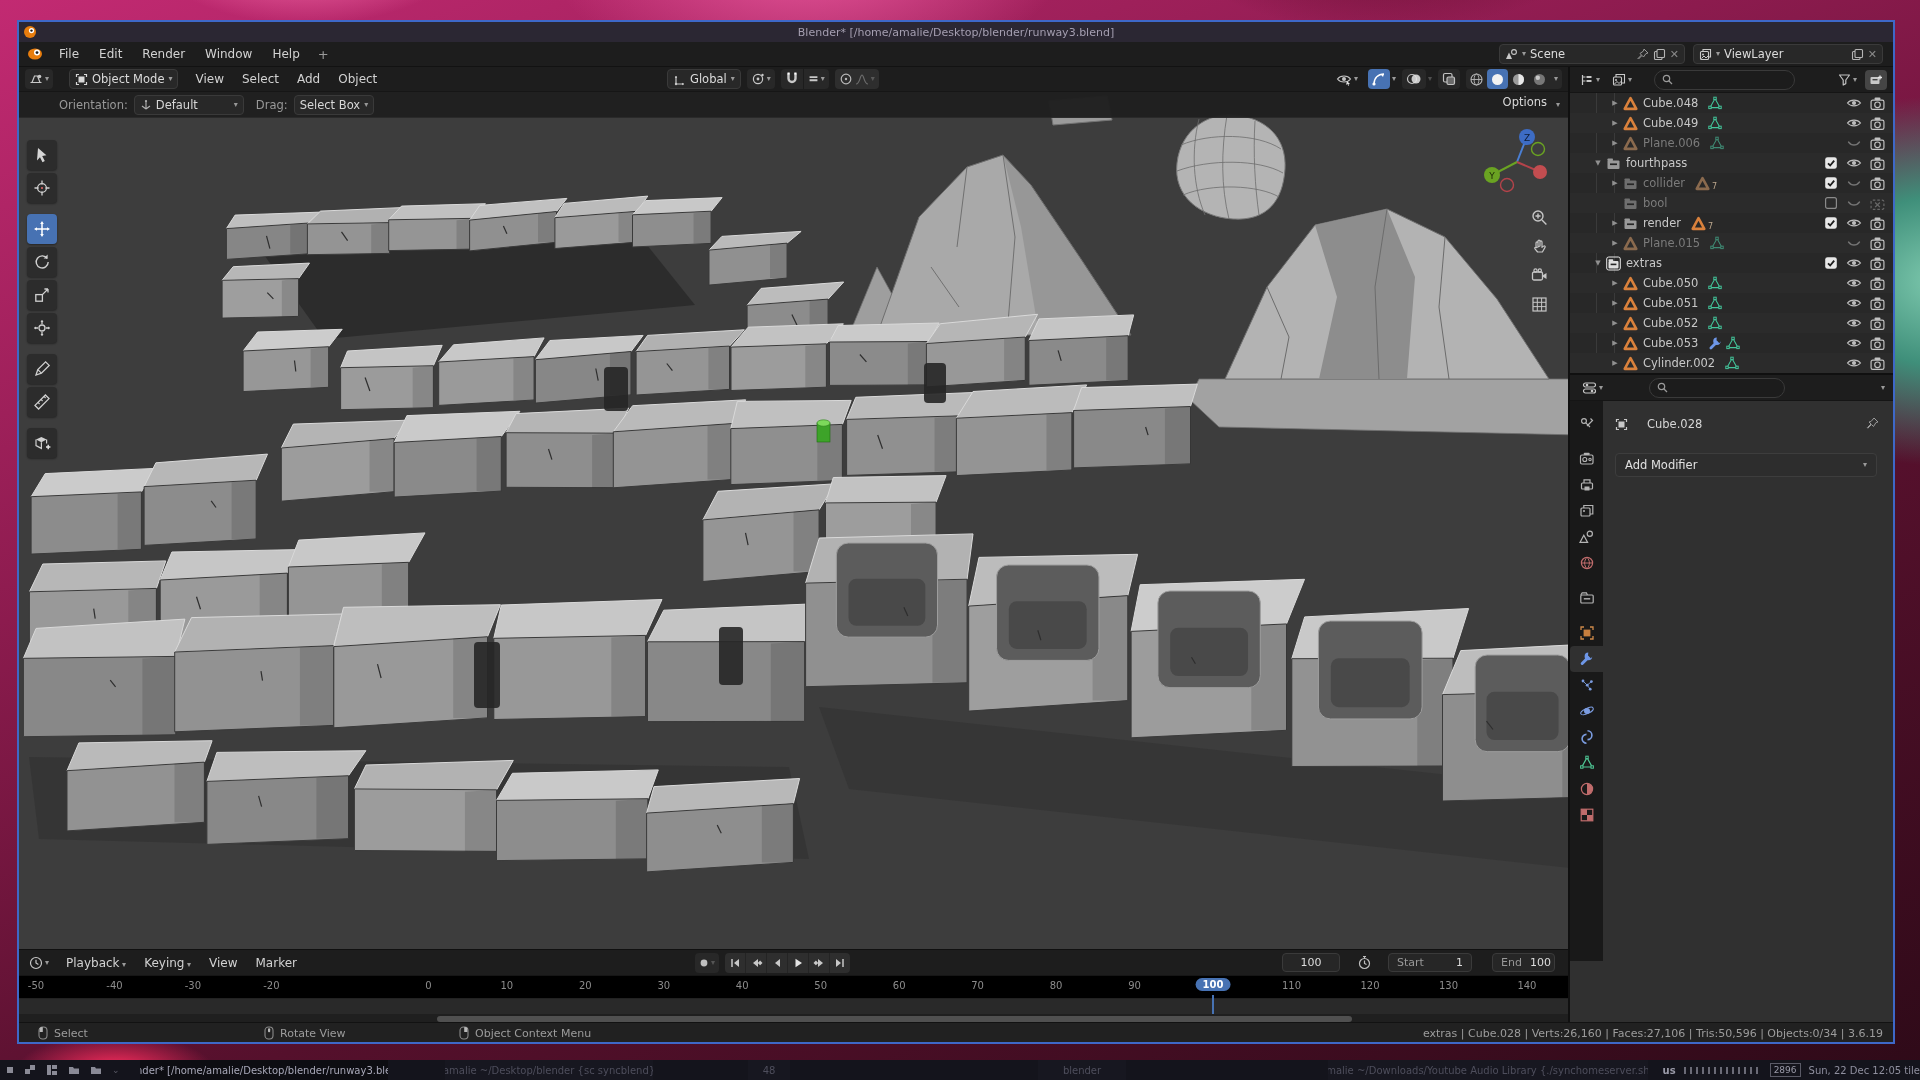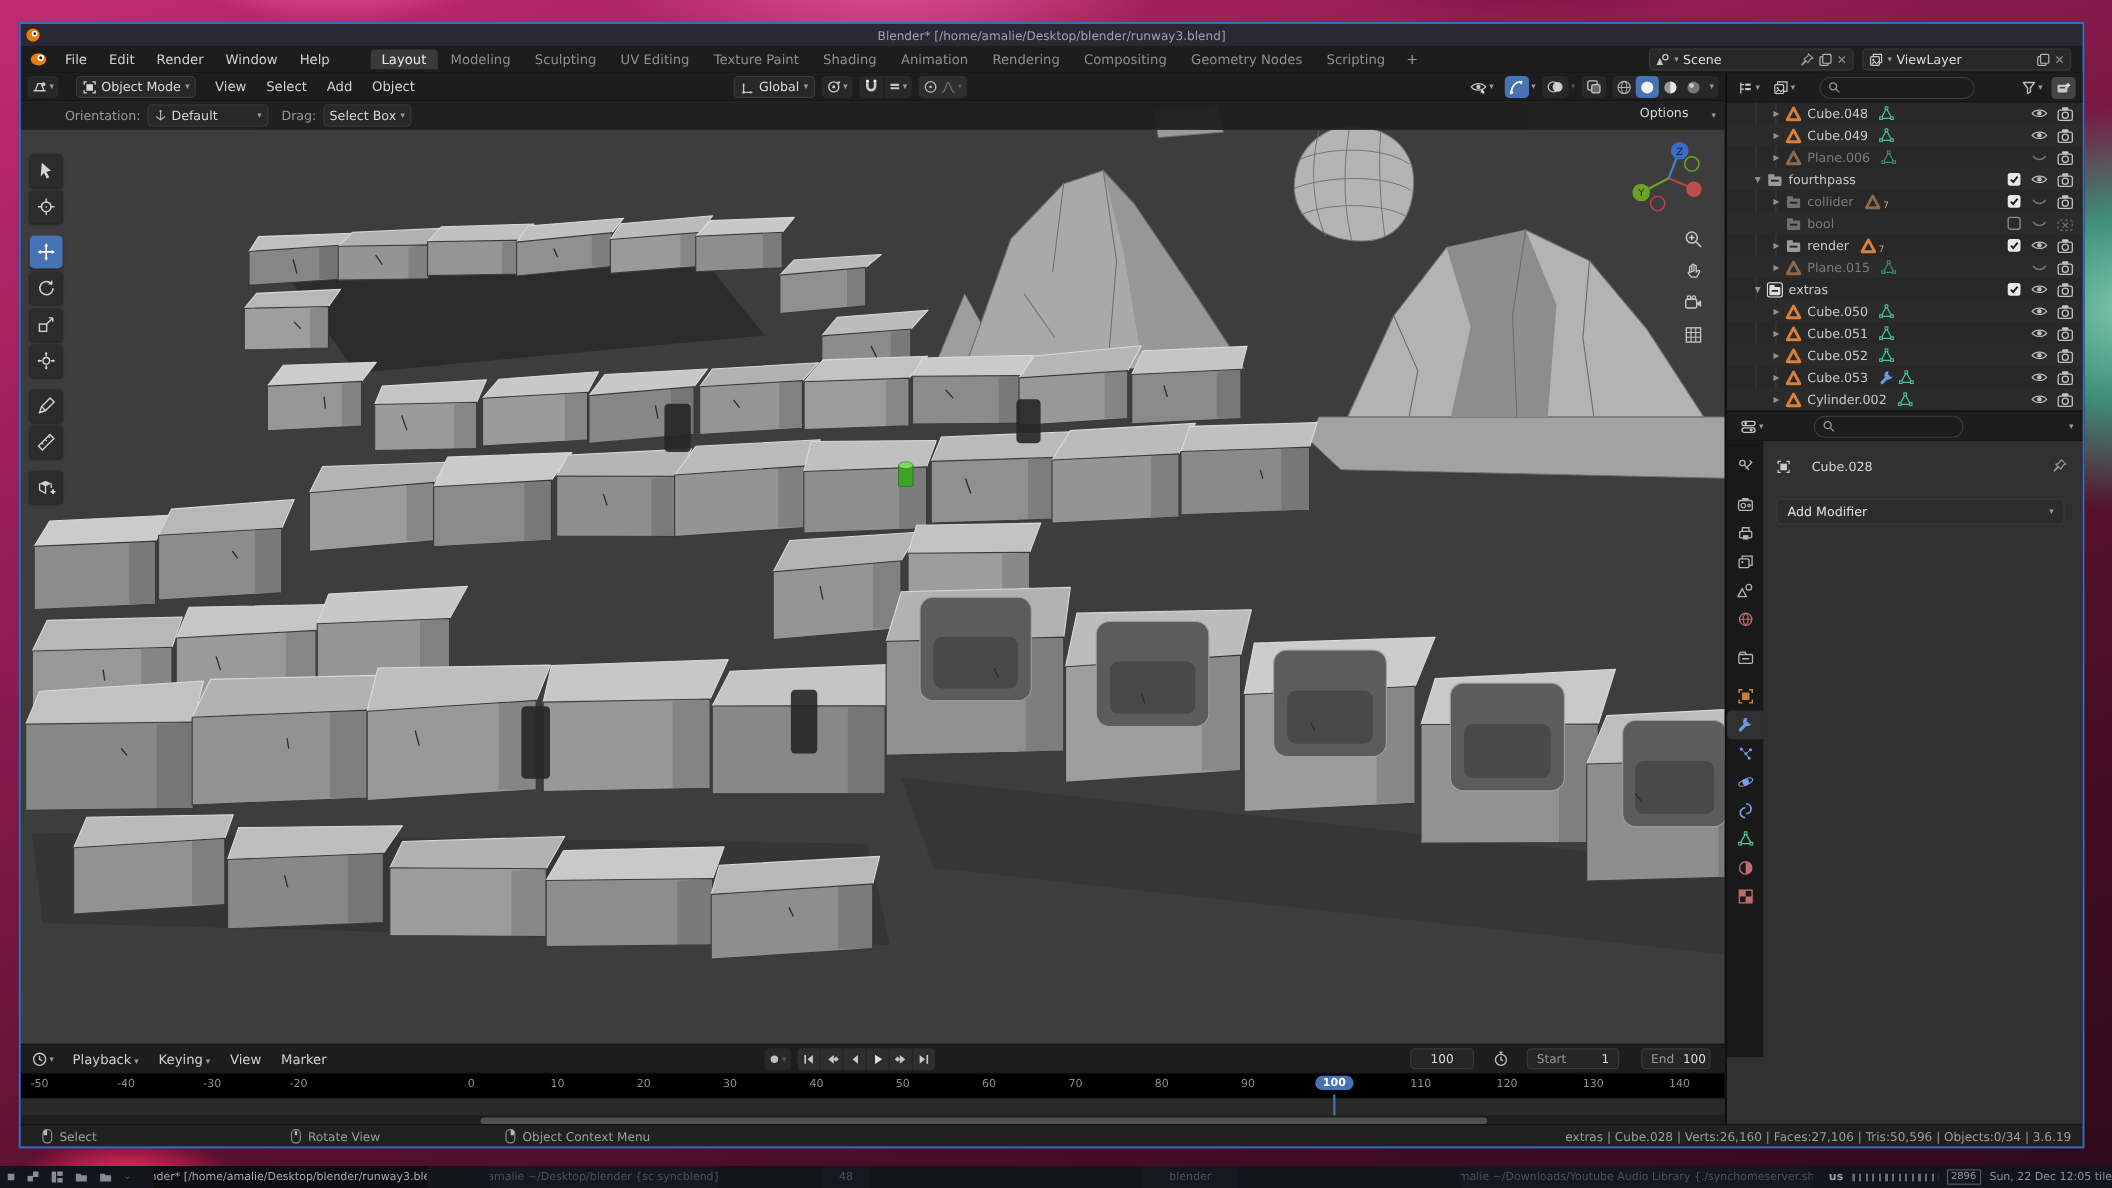--- a/index.html
+++ b/index.html
@@ -45,21 +45,21 @@
   .shadegrp{display:flex;background:#282828;border-radius:4px;height:20px;align-items:center;}
   .shadegrp .sph{width:21px;height:20px;display:flex;align-items:center;justify-content:center;border-radius:4px;}
   .sph.active{background:#4772b3;}
   #vp-toolbar{position:absolute;left:8px;top:73px;display:flex;flex-direction:column;z-index:4;}
   .toolbtn{width:30px;height:30px;margin-bottom:3px;background:#2c2c2c;border-radius:4px;
     display:flex;align-items:center;justify-content:center;box-shadow:0 1px 2px rgba(0,0,0,.4);}
   .toolbtn.active{background:#4772b3;}
   .toolgap{height:8px;}
   #nav-gizmo{position:absolute;right:14px;top:58px;z-index:4;}
   #vp-viewicons{position:absolute;right:20px;top:142px;display:flex;flex-direction:column;gap:12px;z-index:4;}
-  #vp-options{position:absolute;right:8px;top:28px;display:flex;align-items:flex-end;gap:21px;z-index:6;color:#d8d8d8;font-size:11.5px;}
+  #vp-options{position:absolute;right:8px;top:28px;display:flex;align-items:flex-end;gap:9px;z-index:6;color:#d8d8d8;font-size:11.5px;}
   
   #rightpanel{position:absolute;right:0;top:45px;width:325px;height:955px;background:#282828;border-left:2px solid #101010;box-sizing:border-box;}
   #outliner{position:absolute;left:0;top:0;width:100%;height:306px;background:#282828;}
   #ol-header{position:absolute;left:0;top:0;width:100%;height:26px;background:#1d1d1d;
     display:flex;align-items:center;gap:4px;padding:0 6px;box-sizing:border-box;border-bottom:1px solid #151515;}
   .searchbox{display:flex;align-items:center;background:#1c1c1c;border:1px solid #3a3a3a;
     border-radius:10px;height:18px;padding:0 7px;gap:5px;flex:0 0 auto;}
   #ol-list{position:absolute;left:0;top:26px;width:100%;height:280px;overflow:hidden;}
   .ol-row{position:relative;height:20px;display:flex;align-items:center;font-size:11.5px;color:#c8c8c8;}
   .ol-row.alt{background:#2b2b2b;}
@@ -147,33 +147,20 @@
             <circle cx="10" cy="5.6" r="3" fill="#fff"></circle>
             <circle cx="10" cy="5.6" r="1.4" fill="#1d1d1d"></circle>
           </svg>
       </span>
       <div id="top-menus" style="display:flex">
           <div class="menu-item">File</div>
           <div class="menu-item">Edit</div>
           <div class="menu-item">Render</div>
           <div class="menu-item">Window</div>
           <div class="menu-item">Help</div>
-        </div>
-      <div id="workspaces" style="display:flex;margin-left:26px;align-items:center">
-          <div class="ws-tab active">Layout</div>
-          <div class="ws-tab">Modeling</div>
-          <div class="ws-tab">Sculpting</div>
-          <div class="ws-tab">UV Editing</div>
-          <div class="ws-tab">Texture Paint</div>
-          <div class="ws-tab">Shading</div>
-          <div class="ws-tab">Animation</div>
-          <div class="ws-tab">Rendering</div>
-          <div class="ws-tab">Compositing</div>
-          <div class="ws-tab">Geometry Nodes</div>
-          <div class="ws-tab">Scripting</div>
         </div>
       <span class="ws-plus">+</span>
       <div style="flex:1"></div>
       <div class="widget" style="width:186px;margin-right:8px">
         <span>
             <svg width="13" height="13" viewBox="0 0 13 13">
               <circle cx="9" cy="4" r="2.4" fill="none" stroke="#c8c8c8" stroke-width="1.1"></circle>
               <path d="M4 4.5 7 11H1z" fill="#c8c8c8"></path>
             </svg>
           </span>

